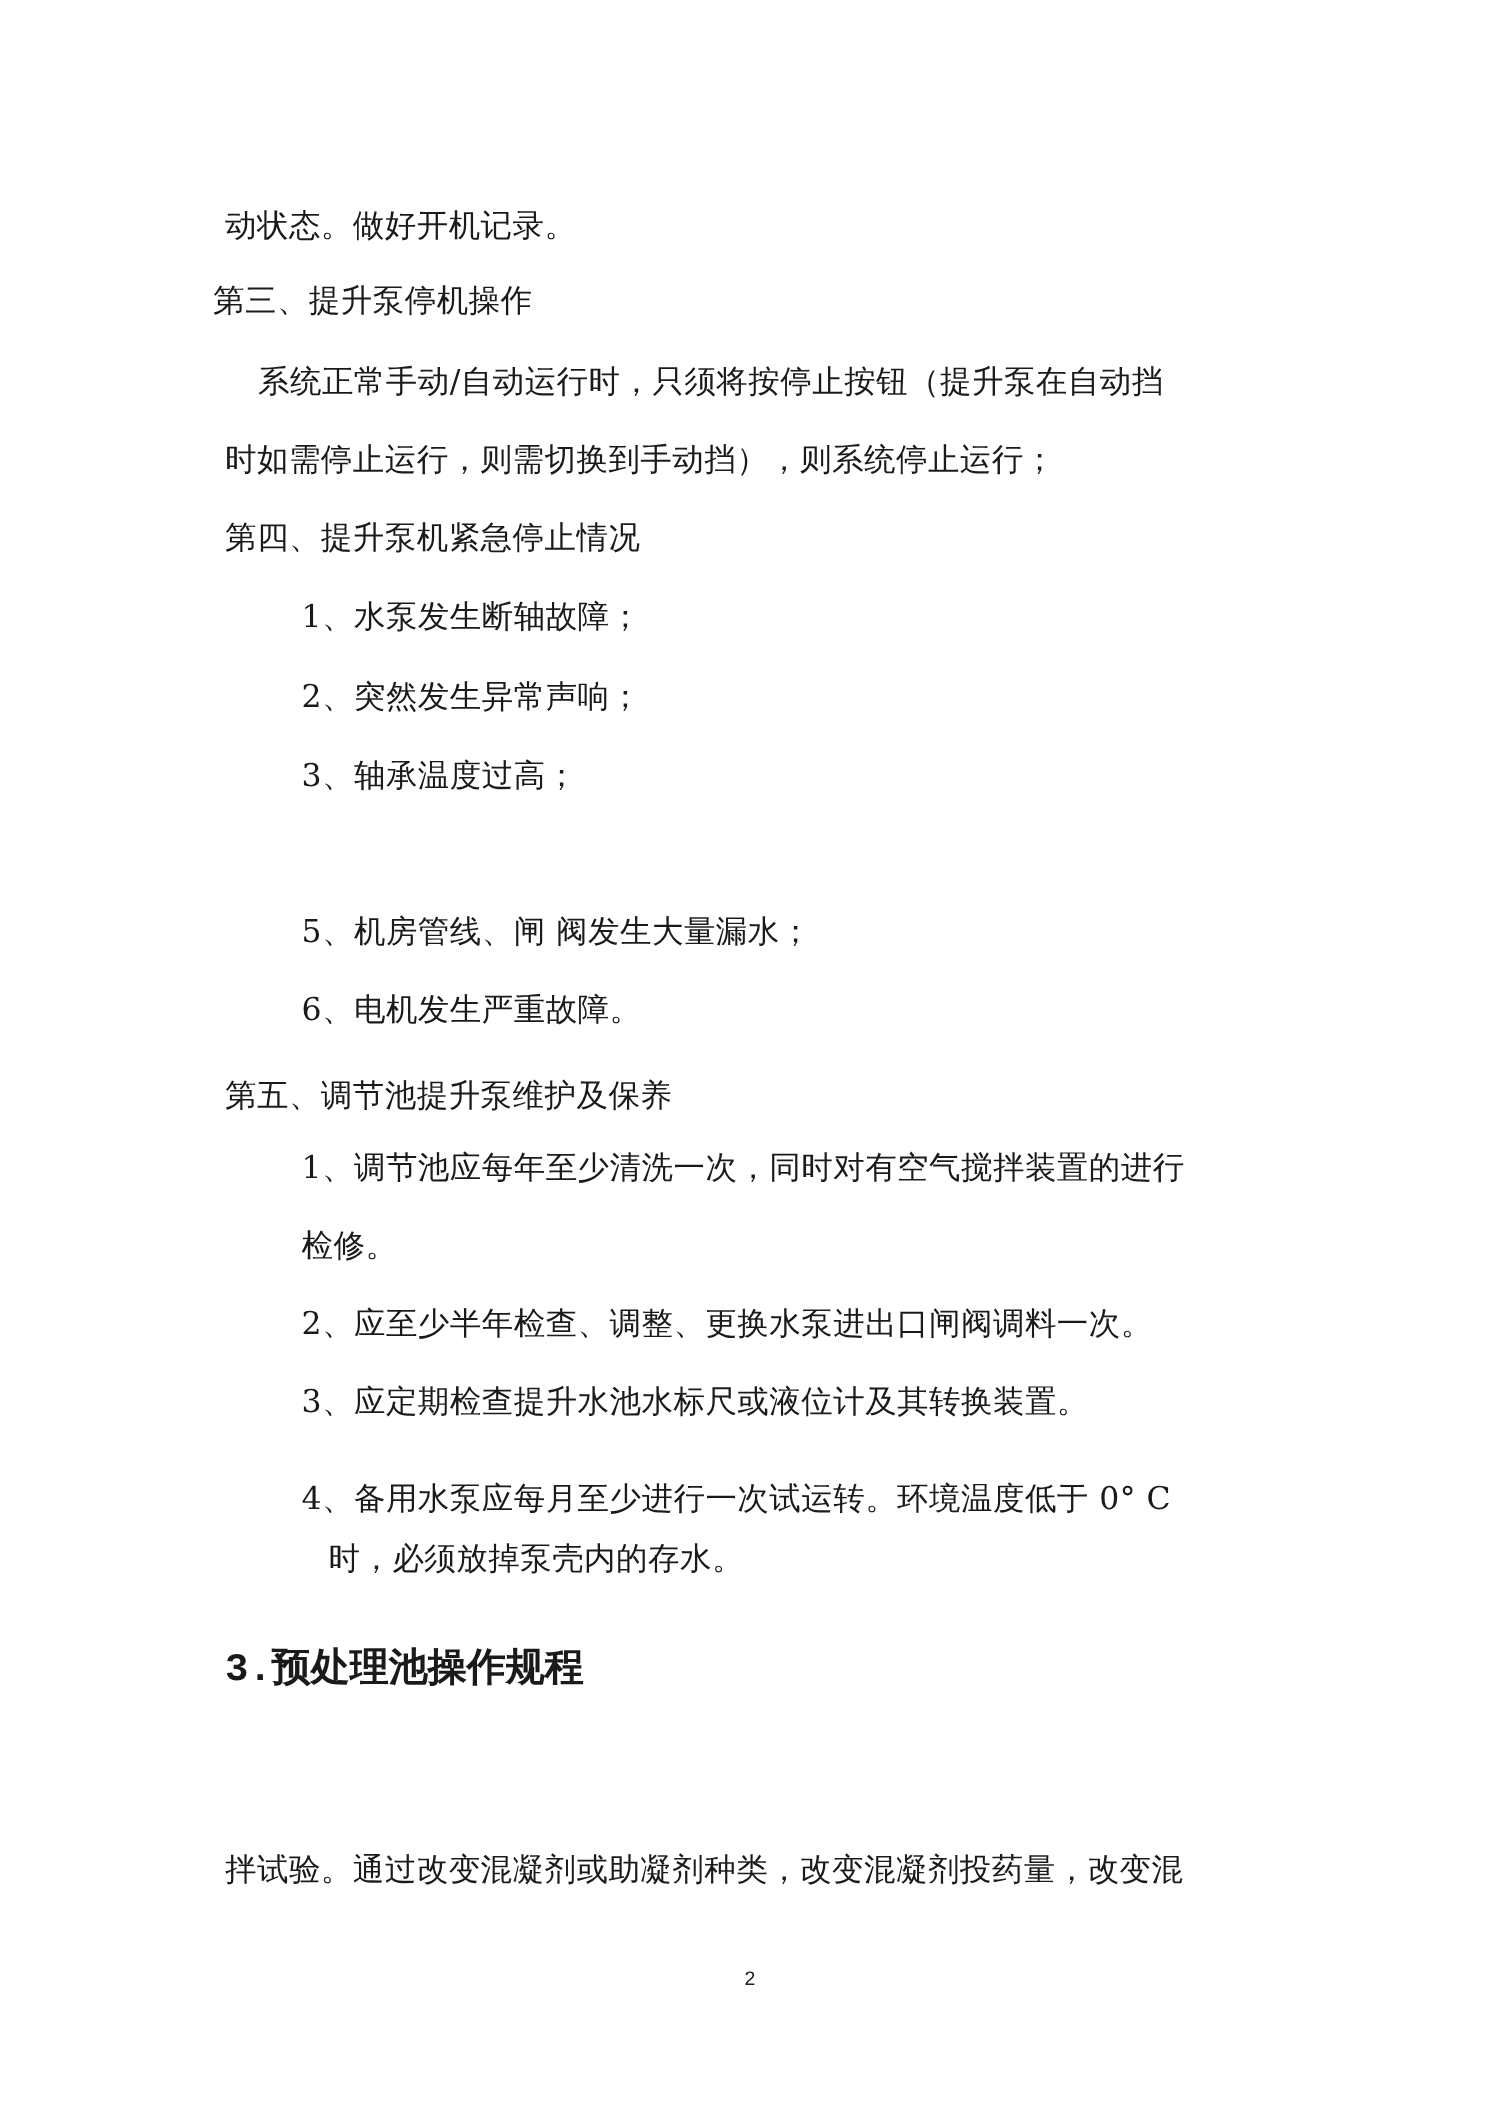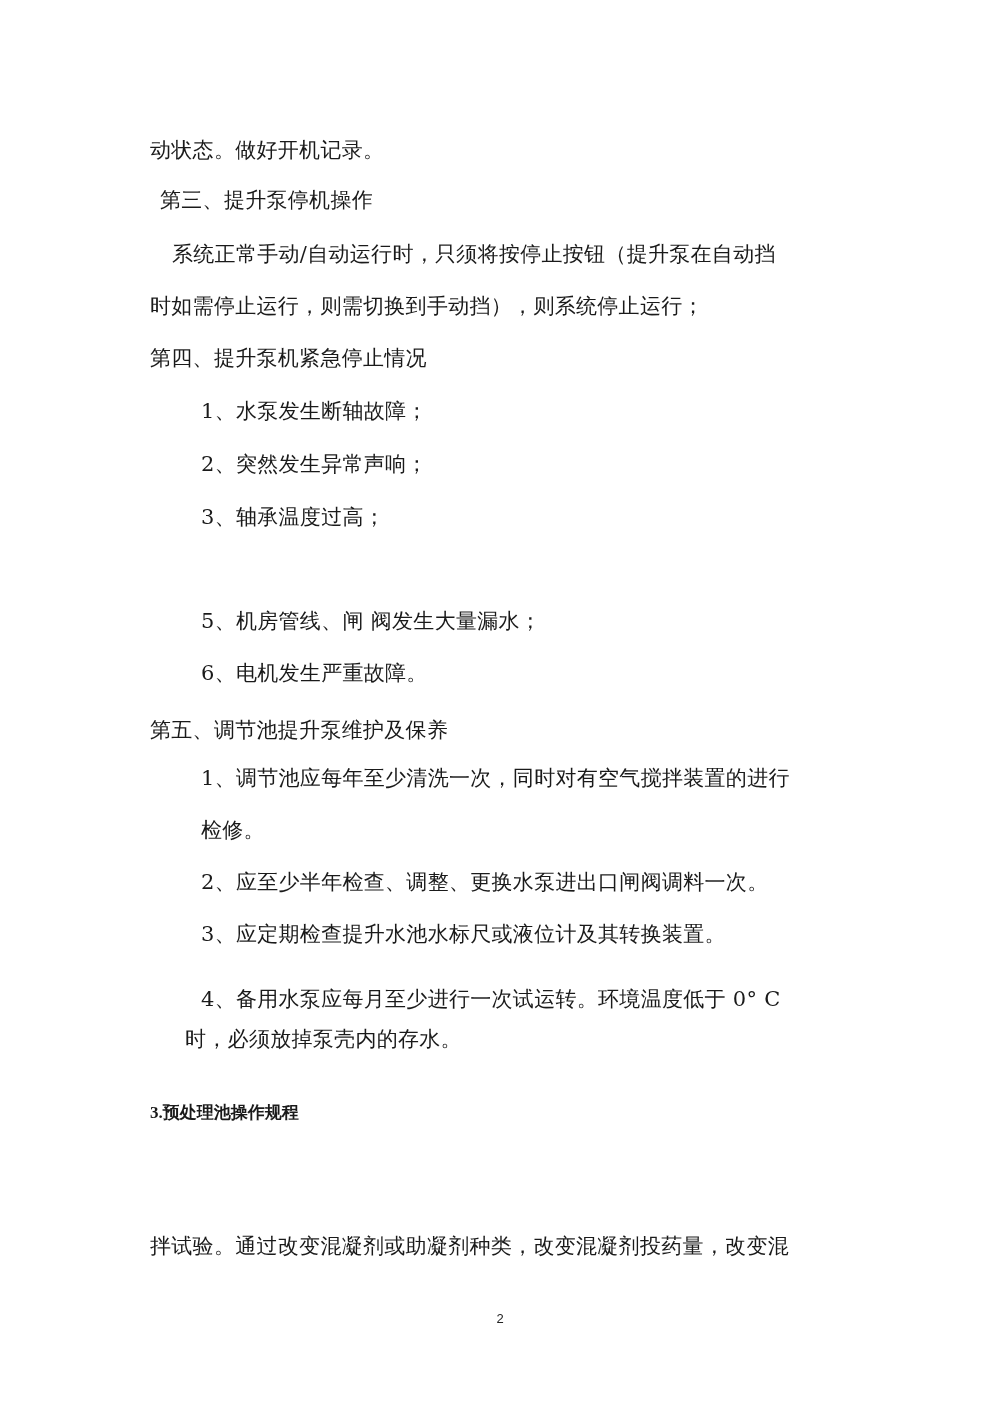--- a/index.html
+++ b/index.html
@@ -24,60 +24,60 @@
   }
   .line {
     position: absolute;
     font-size: 21px;
     line-height: 28px;
     white-space: nowrap;
     letter-spacing: 0.3px;
   }
   .heading {
     position: absolute;
-    font-family: Liberation Serif, serif;
+    font-family: Liberation Mono, monospace;
     font-weight: bold;
-    font-size: 17px;
+    font-size: 26px;
     line-height: 30px;
     white-space: nowrap;
   }
   .page-number {
     position: absolute;
     left: 0;
     width: 1000px;
     top: 1311px;
     text-align: center;
     font-family: "Liberation Sans", sans-serif;
     font-size: 13px;
     color: #222;
   }
 </style>
 </head>
 <body>
 
 <div class="page">
 
   <div class="line" style="left:150px; top:136px;">动状态。做好开机记录。</div>
-  <div class="line" style="left:160px; top:186px;text-align:center;">第三、提升泵停机操作</div>
+  <div class="line" style="left:142px; top:186px;text-align:center;">第三、提升泵停机操作</div>
   <div class="line" style="left:172px; top:240px;">系统正常手动/自动运行时，只须将按停止按钮（提升泵在自动挡</div>
   <div class="line" style="left:150px; top:292px;">时如需停止运行，则需切换到手动挡），则系统停止运行；</div>
   <div class="line" style="left:150px; top:344px;">第四、提升泵机紧急停止情况</div>
 
   <div class="line" style="left:201px; top:397px;">1、水泵发生断轴故障；</div>
   <div class="line" style="left:201px; top:450px;">2、突然发生异常声响；</div>
   <div class="line" style="left:201px; top:503px;">3、轴承温度过高；</div>
   <div class="line" style="left:201px; top:607px;">5、机房管线、闸  阀发生大量漏水；</div>
   <div class="line" style="left:201px; top:659px;">6、电机发生严重故障。</div>
 
   <div class="line" style="left:150px; top:716px;">第五、调节池提升泵维护及保养</div>
   <div class="line" style="left:201px; top:764px;">1、调节池应每年至少清洗一次，同时对有空气搅拌装置的进行</div>
   <div class="line" style="left:201px; top:816px;">检修。</div>
   <div class="line" style="left:201px; top:868px;">2、应至少半年检查、调整、更换水泵进出口闸阀调料一次。</div>
   <div class="line" style="left:201px; top:920px;">3、应定期检查提升水池水标尺或液位计及其转换装置。</div>
   <div class="line" style="left:201px; top:973px;margin-top:12px;">4、备用水泵应每月至少进行一次试运转。环境温度低于 0° C</div>
-  <div class="line" style="left:185px; top:1025px;">时，必须放掉泵壳内的存水。</div>
+  <div class="line" style="left:219px; top:1025px;">时，必须放掉泵壳内的存水。</div>
 
   <div class="heading" style="left:150px; top:1098px;">3.预处理池操作规程</div>
 
   <div class="line" style="left:150px; top:1232px;">拌试验。通过改变混凝剂或助凝剂种类，改变混凝剂投药量，改变混</div>
 
   <div class="page-number">2</div>
 </div>
 
 </body></html>

